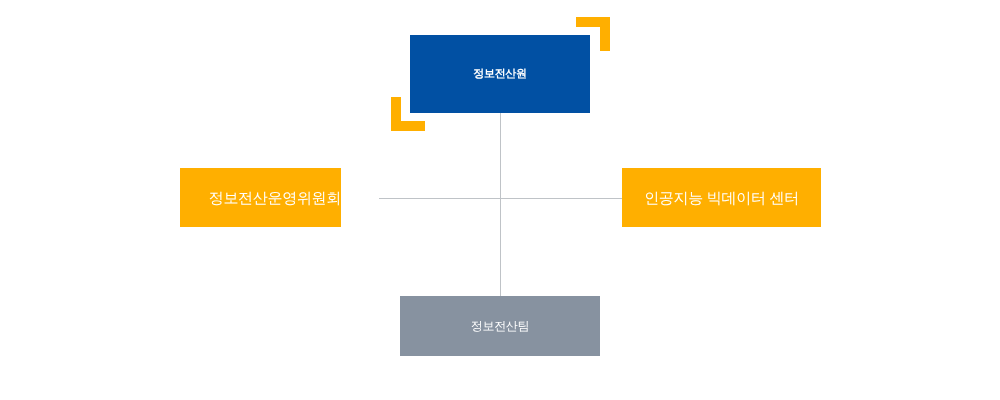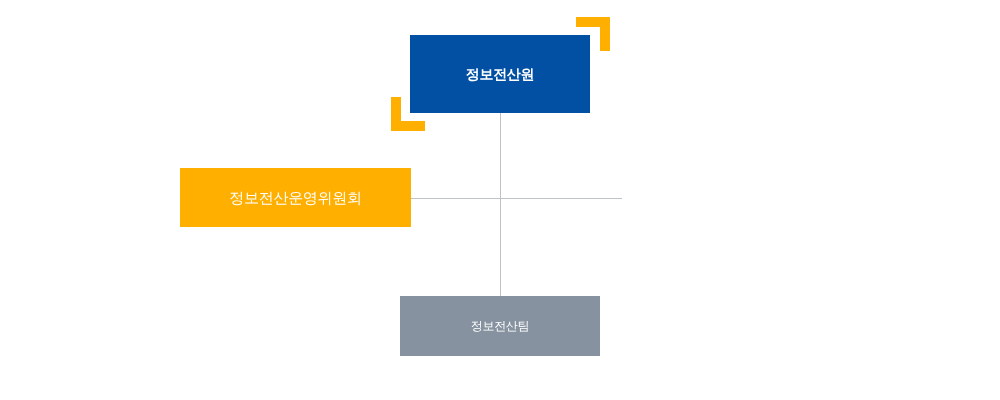--- a/index.html
+++ b/index.html
@@ -59,21 +59,21 @@
     white-space: nowrap;
   }
 
   
   #node-root {
     left: 410px;
     top: 35px;
     width: 180px;
     height: 78px;
     background: #0150a3;
-    font-size: 14px;
+    font-size: 11px;
     font-weight: bold;
   }
 
   
   .corner-bracket {
     position: absolute;
     pointer-events: none;
   }
   .corner-bracket .arm {
     position: absolute;
@@ -117,24 +117,25 @@
     left: 0;
     bottom: 0;
     width: 34px;
     height: 10px;
   }
 
   
   #node-committee {
     left: 180px;
     top: 168px;
-    width: 231px;
+    width: 161px;
     height: 59px;
     background: #ffaf00;
     font-size: 15px;
+    justify-content: flex-end;
   }
 
   
   #node-ai-center {
     left: 622px;
     top: 168px;
     width: 199px;
     height: 59px;
     background: #ffaf00;
     font-size: 15px;
@@ -170,18 +171,21 @@
   </div>
 
   <div class="node" id="node-root">
     <span class="node-label">정보전산원</span>
   </div>
 
   <div class="node" id="node-committee">
     <span class="node-label">정보전산운영위원회</span>
   </div>
 
+  <div class="node" id="node-ai-center">
+    <span class="node-label">인공지능 빅데이터 센터</span>
+  </div>
 
   <div class="node" id="node-team">
     <span class="node-label">정보전산팀</span>
   </div>
 
 </div>
 
 </body></html>

